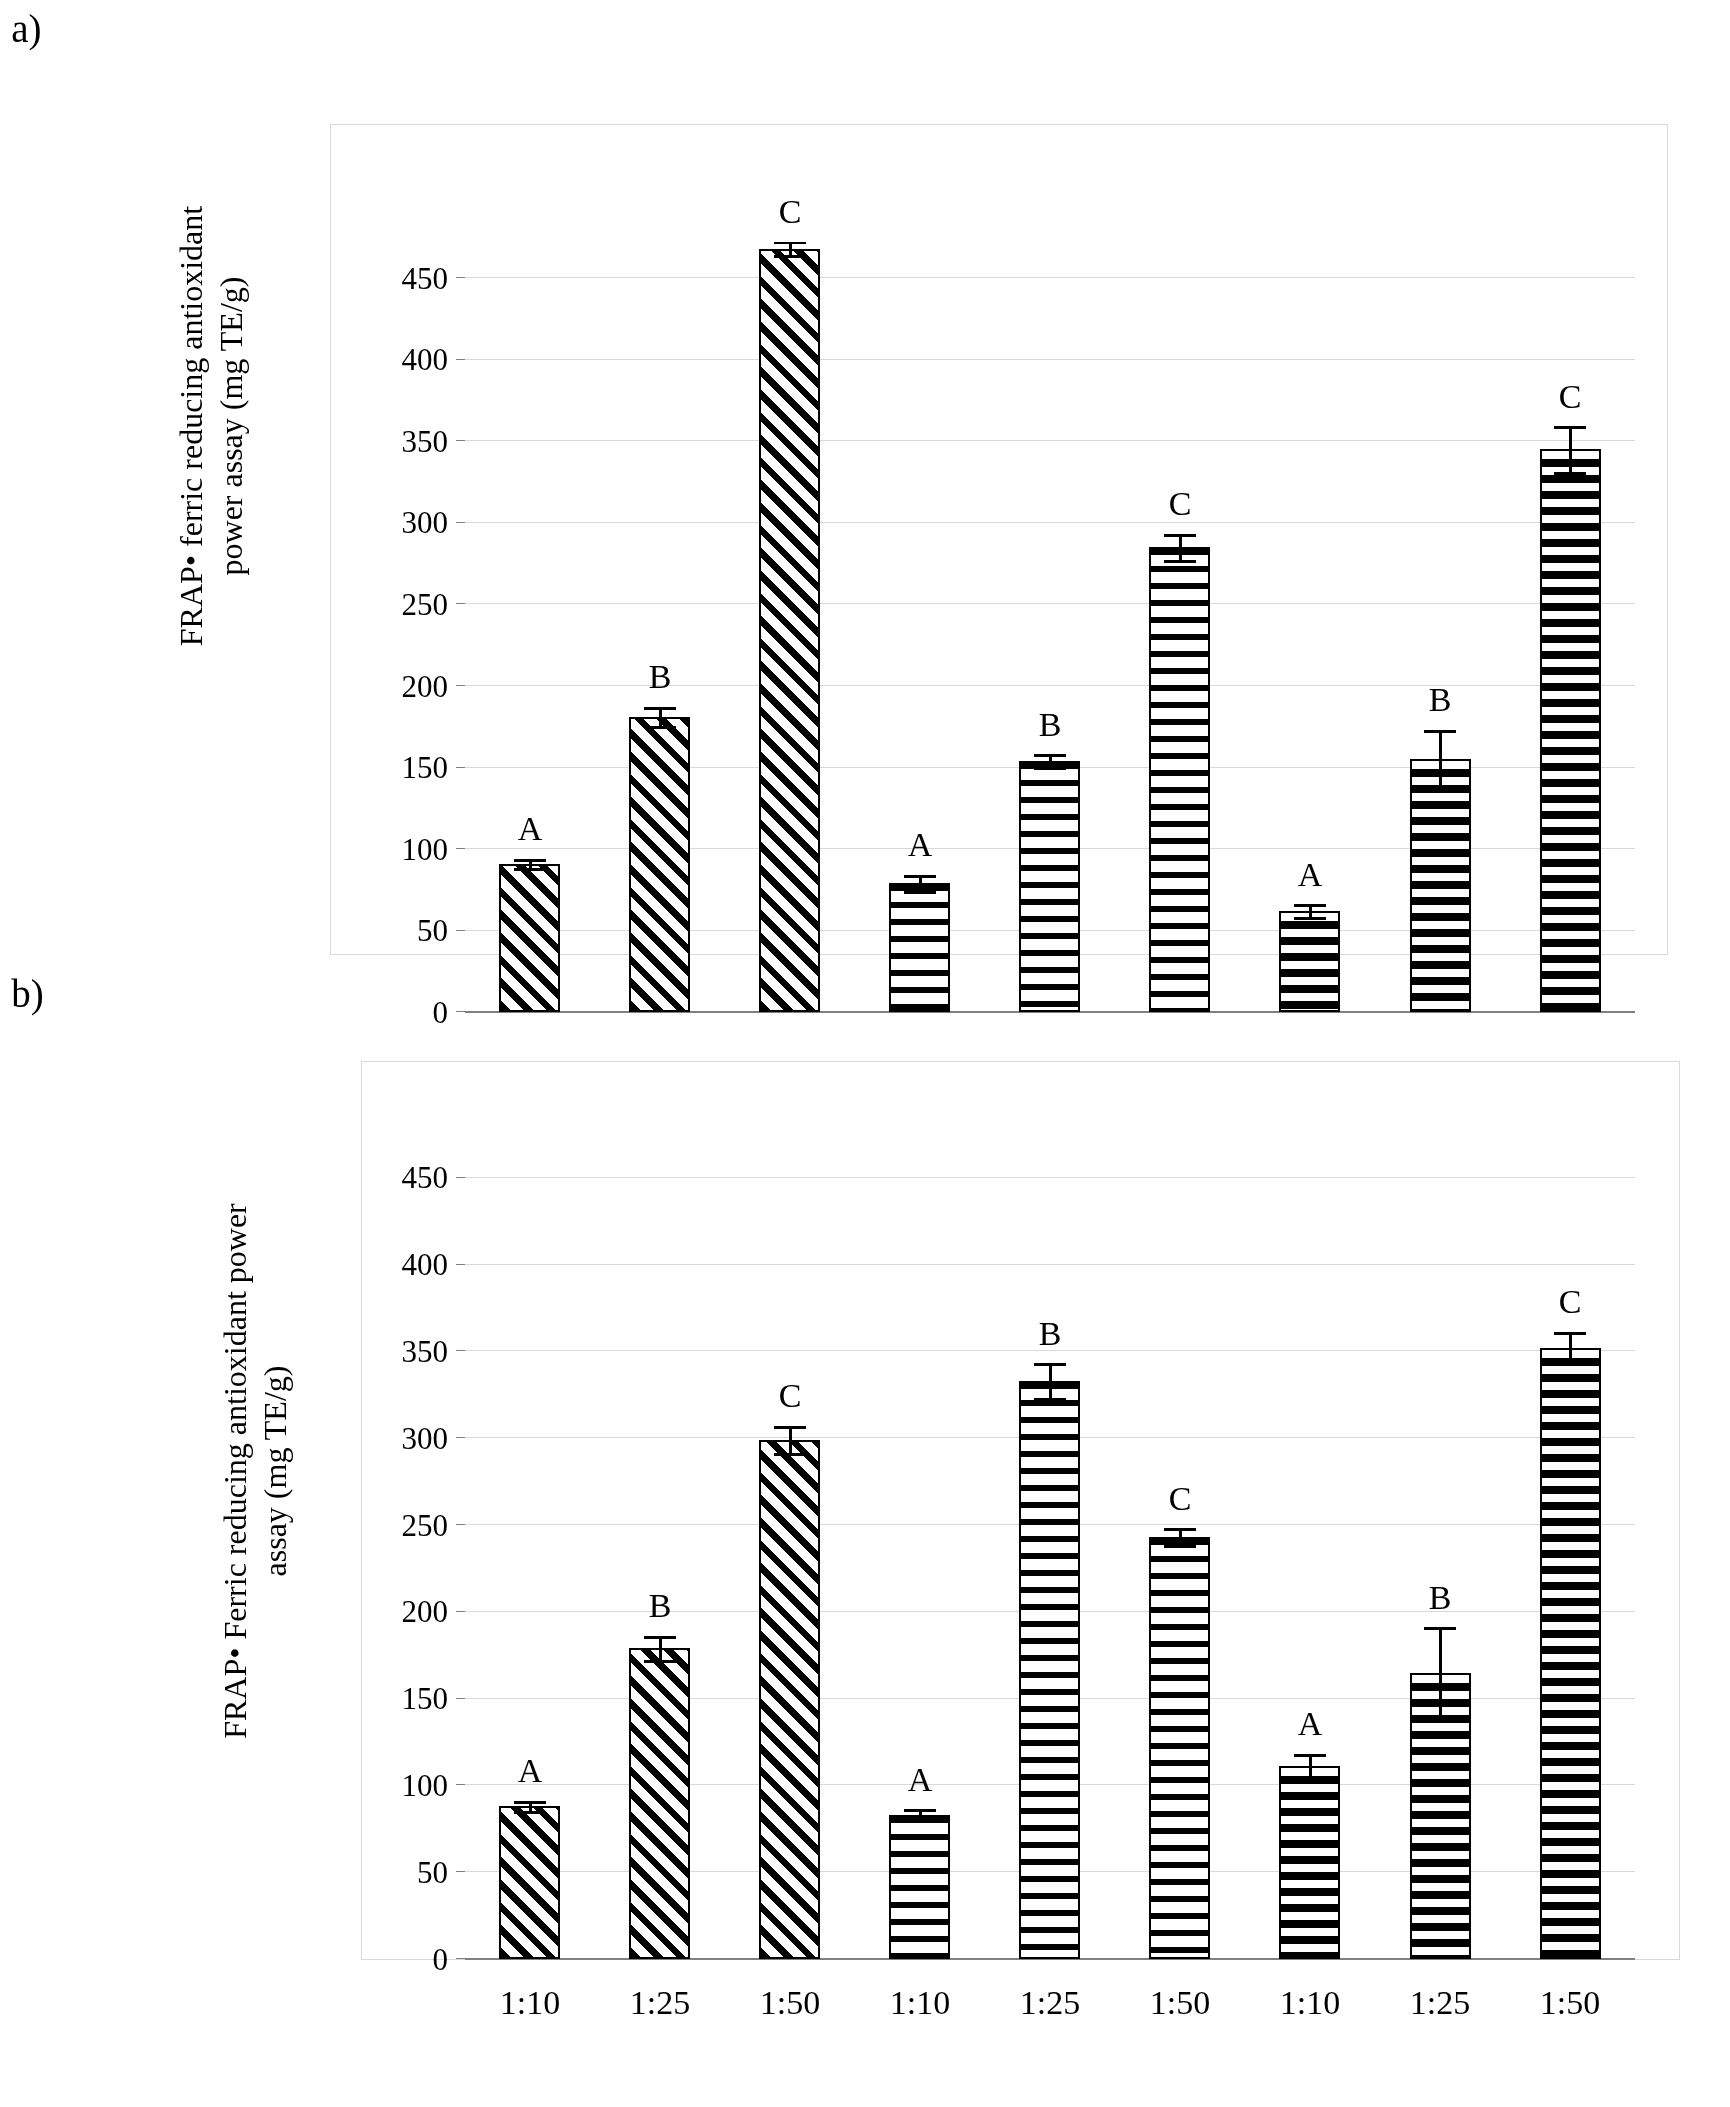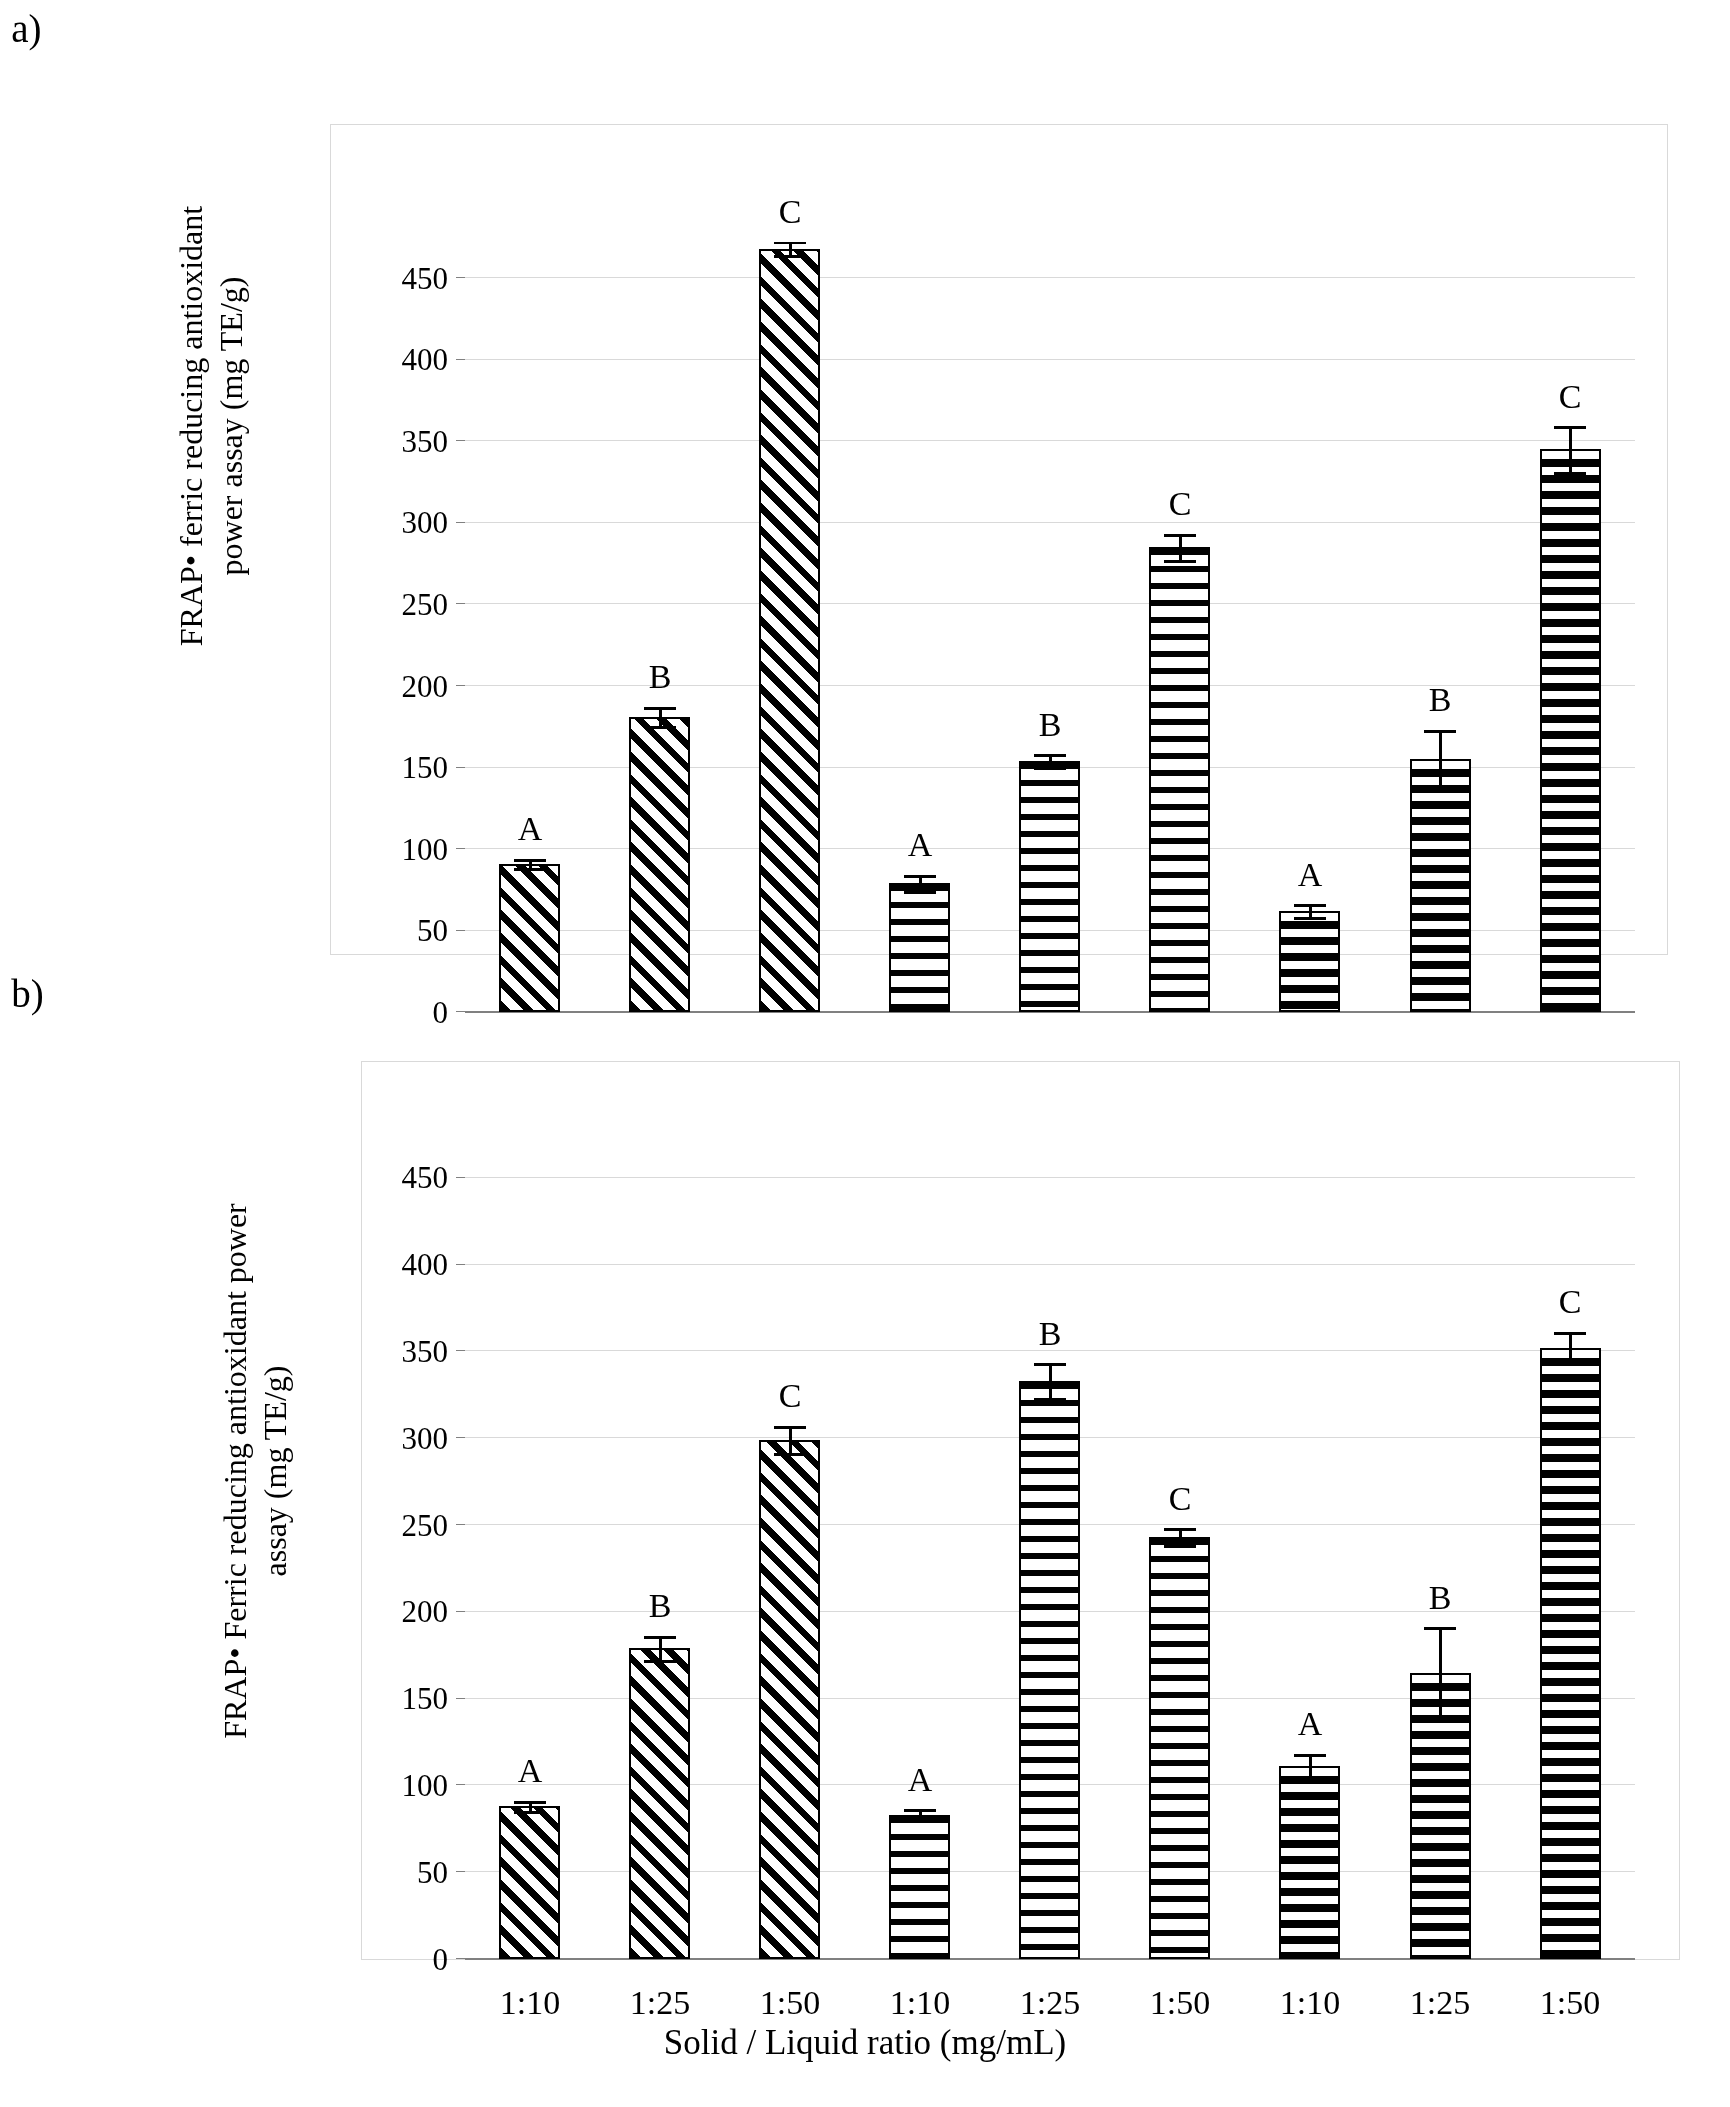--- a/index.html
+++ b/index.html
@@ -220,16 +220,15 @@
       <div class="xtick" style="left: 660px; top: 1984px;">1:25</div>
       <div class="xtick" style="left: 790px; top: 1984px;">1:50</div>
       <div class="xtick" style="left: 920px; top: 1984px;">1:10</div>
       <div class="xtick" style="left: 1050px; top: 1984px;">1:25</div>
       <div class="xtick" style="left: 1180px; top: 1984px;">1:50</div>
       <div class="xtick" style="left: 1310px; top: 1984px;">1:10</div>
       <div class="xtick" style="left: 1440px; top: 1984px;">1:25</div>
       <div class="xtick" style="left: 1570px; top: 1984px;">1:50</div>
     </div>
 
-  <div class="xaxis-title" style="left:0;top:2023px;">Solid / Liquid ratio (mg/mL)</div>
 
 </div>
 
 
 </body></html>

